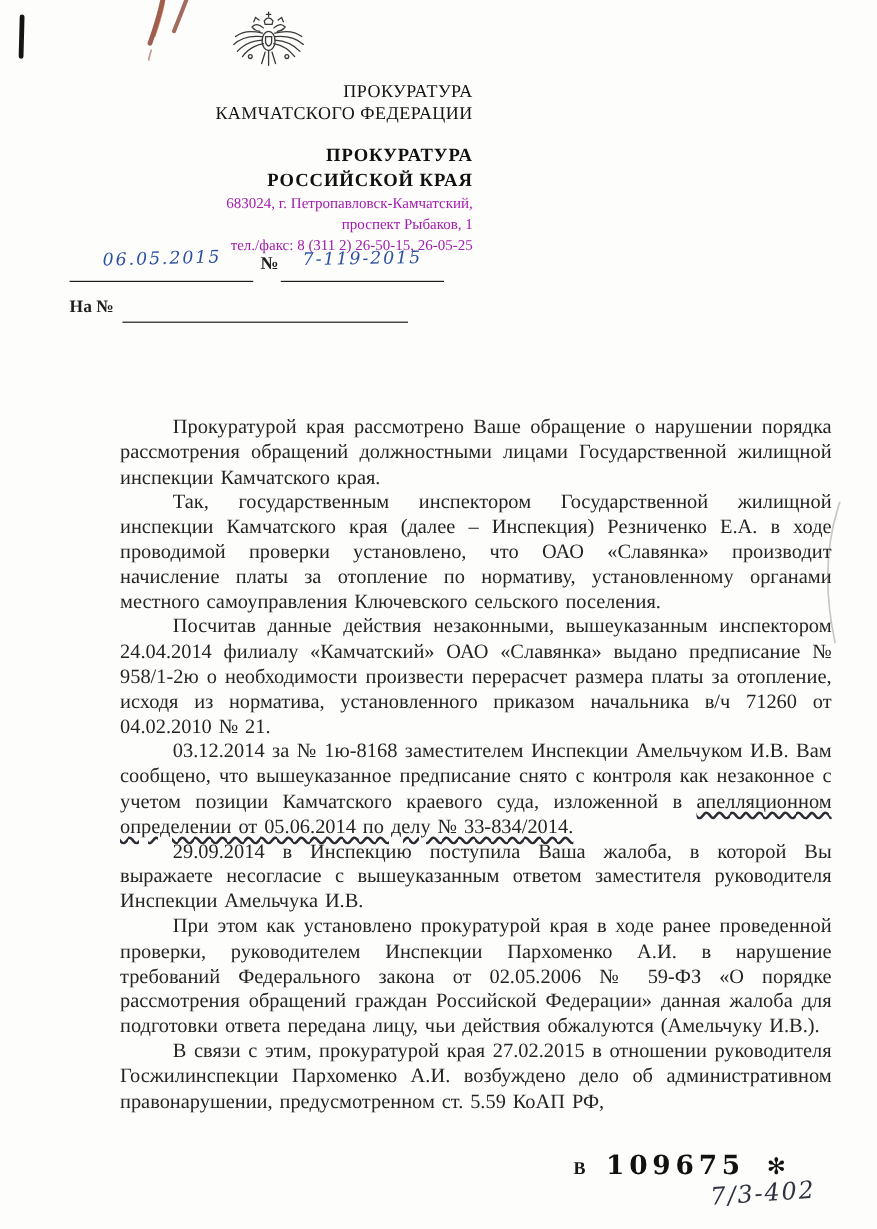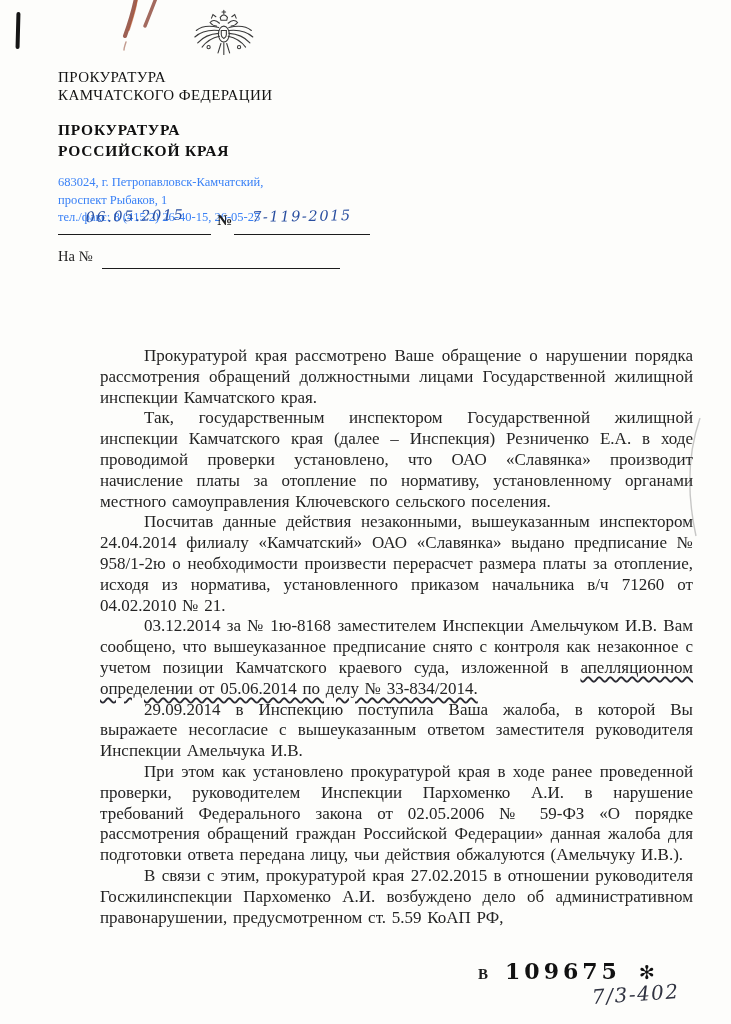--- a/index.html
+++ b/index.html
@@ -11,38 +11,38 @@
 
   
   .mark-left {
     position:absolute; left:16px; top:12px; width:4px; height:37px;
     background:#151515; border-radius:2px; transform:rotate(1.5deg);
   }
   .pen-scribbles { position:absolute; left:106px; top:-2px; width:72px; height:56px; }
   .faint-curve { position:absolute; left:684px; top:418px; width:44px; height:120px; }
 
   
-  .header { position:absolute; left:58px; top:2px; width:336px; text-align:left; }
+  .header { position:absolute; left:58px; top:2px; width:336px; text-align:right; }
   .emblem { display:block; width:76px; height:58px; margin:6px auto 2px auto; }
   .org { font-size:15px; line-height:1.22; letter-spacing:0.4px; color:#141414; }
   .dept { margin-top:15px; font-weight:bold; font-size:15.5px; line-height:1.35; letter-spacing:0.8px; color:#101010; }
-  .addr { margin-top:13px; font-size:12.5px; line-height:1.4; color:#3b82f6; }
+  .addr { font-size:12.5px; line-height:1.4; color:#a21caf; }
 
   
   .ref { position:absolute; left:58px; top:204px; width:312px; height:70px; font-size:15px; }
   .hw {
     font-family:"DejaVu Serif", serif; font-style:italic;
     color:#2a4fa0; letter-spacing:1.6px; white-space:nowrap;
   }
   .hw-date { position:absolute; left:2px; top:4px; width:150px; text-align:center; font-size:14.5px; transform:rotate(-1.5deg); }
   .ref-underline-1 { position:absolute; left:0; top:30px; width:153px; border-top:1.7px solid #1c1c1c; }
   .num-label { position:absolute; left:159px; top:8px; font-weight:bold; font-size:15px; }
   .hw-num { position:absolute; left:178px; top:4px; width:132px; text-align:center; font-size:14.5px; transform:rotate(-1deg); }
   .ref-underline-2 { position:absolute; left:176px; top:30px; width:136px; border-top:1.7px solid #1c1c1c; }
-  .reply-label { position:absolute; left:0; top:44px; font-weight:normal; font-size:14.5px; }
+  .reply-label { position:absolute; left:0; top:44px; font-weight:bold; font-size:14.5px; }
   .ref-underline-3 { position:absolute; left:44px; top:64px; width:238px; border-top:1.7px solid #1c1c1c; }
 
   
   .body-text {
     position:absolute; left:100px; top:346px; width:593px;
     text-align:justify; font-size:17px; line-height:20.8px; color:#242424;
     word-spacing:1.5px;
   }
   .body-text p { margin:0; text-indent:44px; }
   .pen-underline {
@@ -109,21 +109,21 @@
       <div>ПРОКУРАТУРА</div>
       <div>КАМЧАТСКОГО ФЕДЕРАЦИИ</div>
     </div>
     <div class="dept">
       <div>ПРОКУРАТУРА</div>
       <div>РОССИЙСКОЙ КРАЯ</div>
     </div>
     <div class="addr">
       <div>683024, г. Петропавловск-Камчатский,</div>
       <div>проспект Рыбаков, 1</div>
-      <div>тел./факс: 8 (415 2) 26-40-15, 26-05-25</div>
+      <div>тел./факс: 8 (311 2) 26-50-15, 26-05-25</div>
     </div>
   </div>
 
   <div class="ref">
     <span class="hw hw-date">06.05.2015</span>
     <span class="ref-underline-1"></span>
     <span class="num-label">№</span>
     <span class="hw hw-num">7-119-2015</span>
     <span class="ref-underline-2"></span>
     <span class="reply-label">На №</span>

